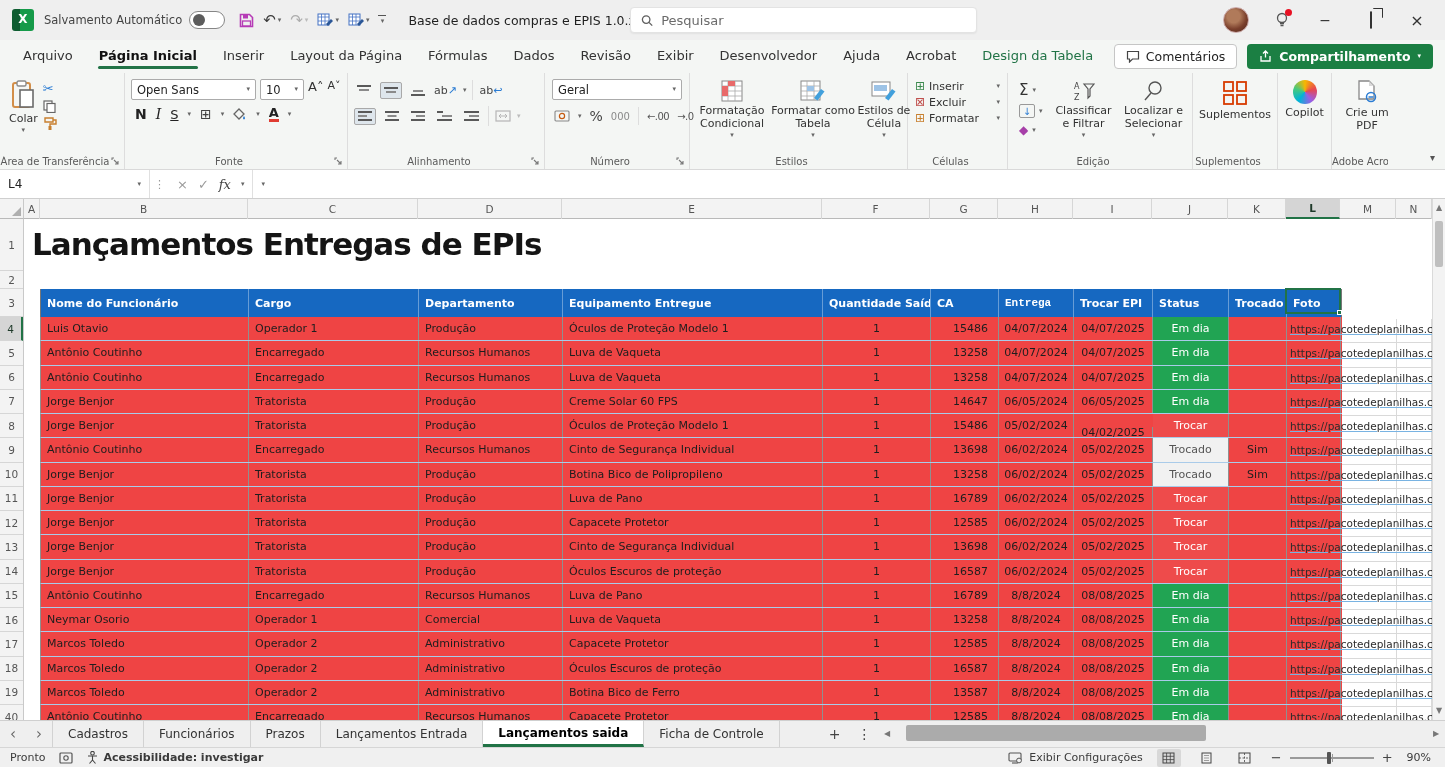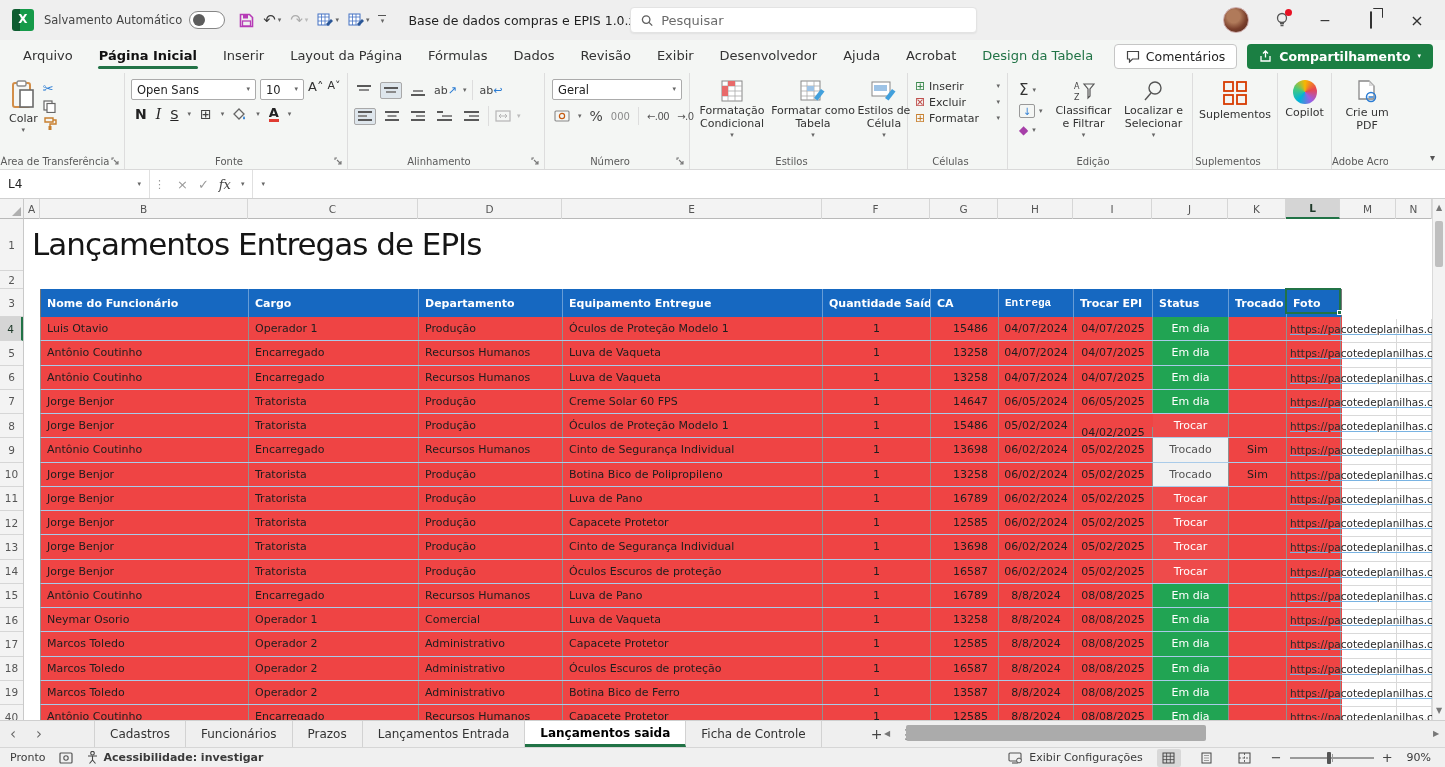--- a/index.html
+++ b/index.html
@@ -80,21 +80,21 @@
 #grid{position:absolute;top:199px;left:0;width:1432px;height:521px;background:#fff}
 #corner{position:absolute;left:0;top:0;width:24px;height:20px;background:#F3F3F3;border-right:1px solid #C9C9C9;border-bottom:1px solid #B9B9B9}
 #corner .tri{position:absolute;right:2px;bottom:2px;width:0;height:0;border-left:9px solid transparent;border-bottom:9px solid #AFAFAF}
 #colheads{position:absolute;left:24px;top:0;right:0;height:20px;display:flex;background:#F3F3F3;border-bottom:1px solid #B9B9B9}
 .colh{height:20px;display:flex;align-items:center;justify-content:center;font-size:10.5px;color:#555;border-right:1px solid #D6D6D6;flex:none}
 .colh.sel{background:#D5D5D5;border-bottom:2px solid var(--excel-green);color:#1f3a2a;font-weight:600}
 #rowheads{position:absolute;left:0;top:20px;width:24px;bottom:0;background:#F3F3F3;border-right:1px solid #C9C9C9;overflow:hidden}
 .rowh{display:flex;align-items:center;justify-content:center;font-size:10.5px;color:#555;border-bottom:1px solid #D6D6D6}
 .rowh.sel{background:#D5D5D5;border-right:2px solid var(--excel-green);color:#1f3a2a}
 #cells{position:absolute;left:24px;top:20px;width:1408px;bottom:0;overflow:hidden;background:#fff}
-#sheet-title{position:absolute;left:8px;top:0;height:52px;line-height:50px;font-size:31px;font-weight:normal;letter-spacing:-1px;color:#151515;white-space:nowrap}
+#sheet-title{position:absolute;left:8px;top:0;height:52px;line-height:50px;font-size:31px;font-weight:bold;letter-spacing:-1px;color:#151515;white-space:nowrap}
 #emptycols{position:absolute;left:1316px;top:100px;width:92px;bottom:0;background:repeating-linear-gradient(to bottom,transparent 0 23.25px,#D9D9D9 23.25px 24.25px);}
 #emptycols .vline{position:absolute;top:0;bottom:0;width:1px;background:#D9D9D9}
 #table{position:absolute;left:16px;top:70px}
 #thead{display:flex;height:28px;background:var(--header-blue);border-left:1px solid #777;border-right:1px solid #777}
 .th{display:flex;align-items:center;padding-left:6px;color:#fff;font-weight:bold;font-size:11px;border-right:1px solid rgba(255,255,255,.35);white-space:nowrap;overflow:hidden;flex:none}
 .th:last-child{border-right:none}
 .tr{display:flex;height:24.25px;border-bottom:1px solid #A9CBE9;border-left:1px solid #8F8F8F;background:#ef4444}
 .td{display:flex;align-items:center;font-size:11px;color:#1e1e1e;border-right:1px solid #8F8F8F;white-space:nowrap;overflow:hidden;flex:none;padding:0 2px}
 .td.left{justify-content:flex-start;padding-left:6px}
 .td.center{justify-content:center}
@@ -107,21 +107,21 @@
 #active-cell{position:absolute;left:1261px;top:69px;width:56px;height:26px;border:2px solid var(--excel-green);pointer-events:none}
 #active-cell .handle{position:absolute;right:-3px;bottom:-3px;width:5px;height:5px;background:var(--excel-green);border:1px solid #fff}
 #vscroll{position:absolute;right:0;top:199px;width:13px;height:521px;background:#F3F3F3;border-left:1px solid #DADADA;font-size:8px;color:#777;text-align:center}
 #vscroll .arrow{height:18px;line-height:18px}
 #vscroll .thumb{position:absolute;left:2px;right:2px;top:22px;height:46px;background:#BFBFBF;border-radius:2px}
 #vscroll .down{position:absolute;bottom:0;left:0;right:0}
 
 
 #sheettabs{position:absolute;left:0;top:720px;width:1445px;height:27px;background:#EFEFEF;border-top:1px solid #CFCFCF;display:flex;align-items:stretch}
 .nav-arr{width:26px;display:flex;align-items:center;justify-content:center;color:#666;font-size:15px}
-#stab-list{display:flex;margin-left:42px}
+#stab-list{display:flex;}
 .stab{display:flex;align-items:center;padding:0 15px;font-size:12px;color:#333;border-right:1px solid #D2D2D2;white-space:nowrap}
 .stab:first-child{border-left:1px solid #D2D2D2}
 .stab.active{background:#fff;font-weight:bold;color:#000;border-bottom:3px solid var(--excel-green)}
 .tabbar-btn{width:30px;display:flex;align-items:center;justify-content:center;color:#444;font-size:14px}
 #hscroll{position:absolute;left:878px;right:0;top:720px;height:27px;display:flex;align-items:center}
 #hscroll .harr{width:18px;text-align:center;color:#777;font-size:8px}
 #hscroll .track{position:relative;flex:1;height:27px}
 #hscroll .hthumb{position:absolute;left:10px;width:300px;top:5px;height:16px;background:#ABABAB;border-radius:2px}
 
 

